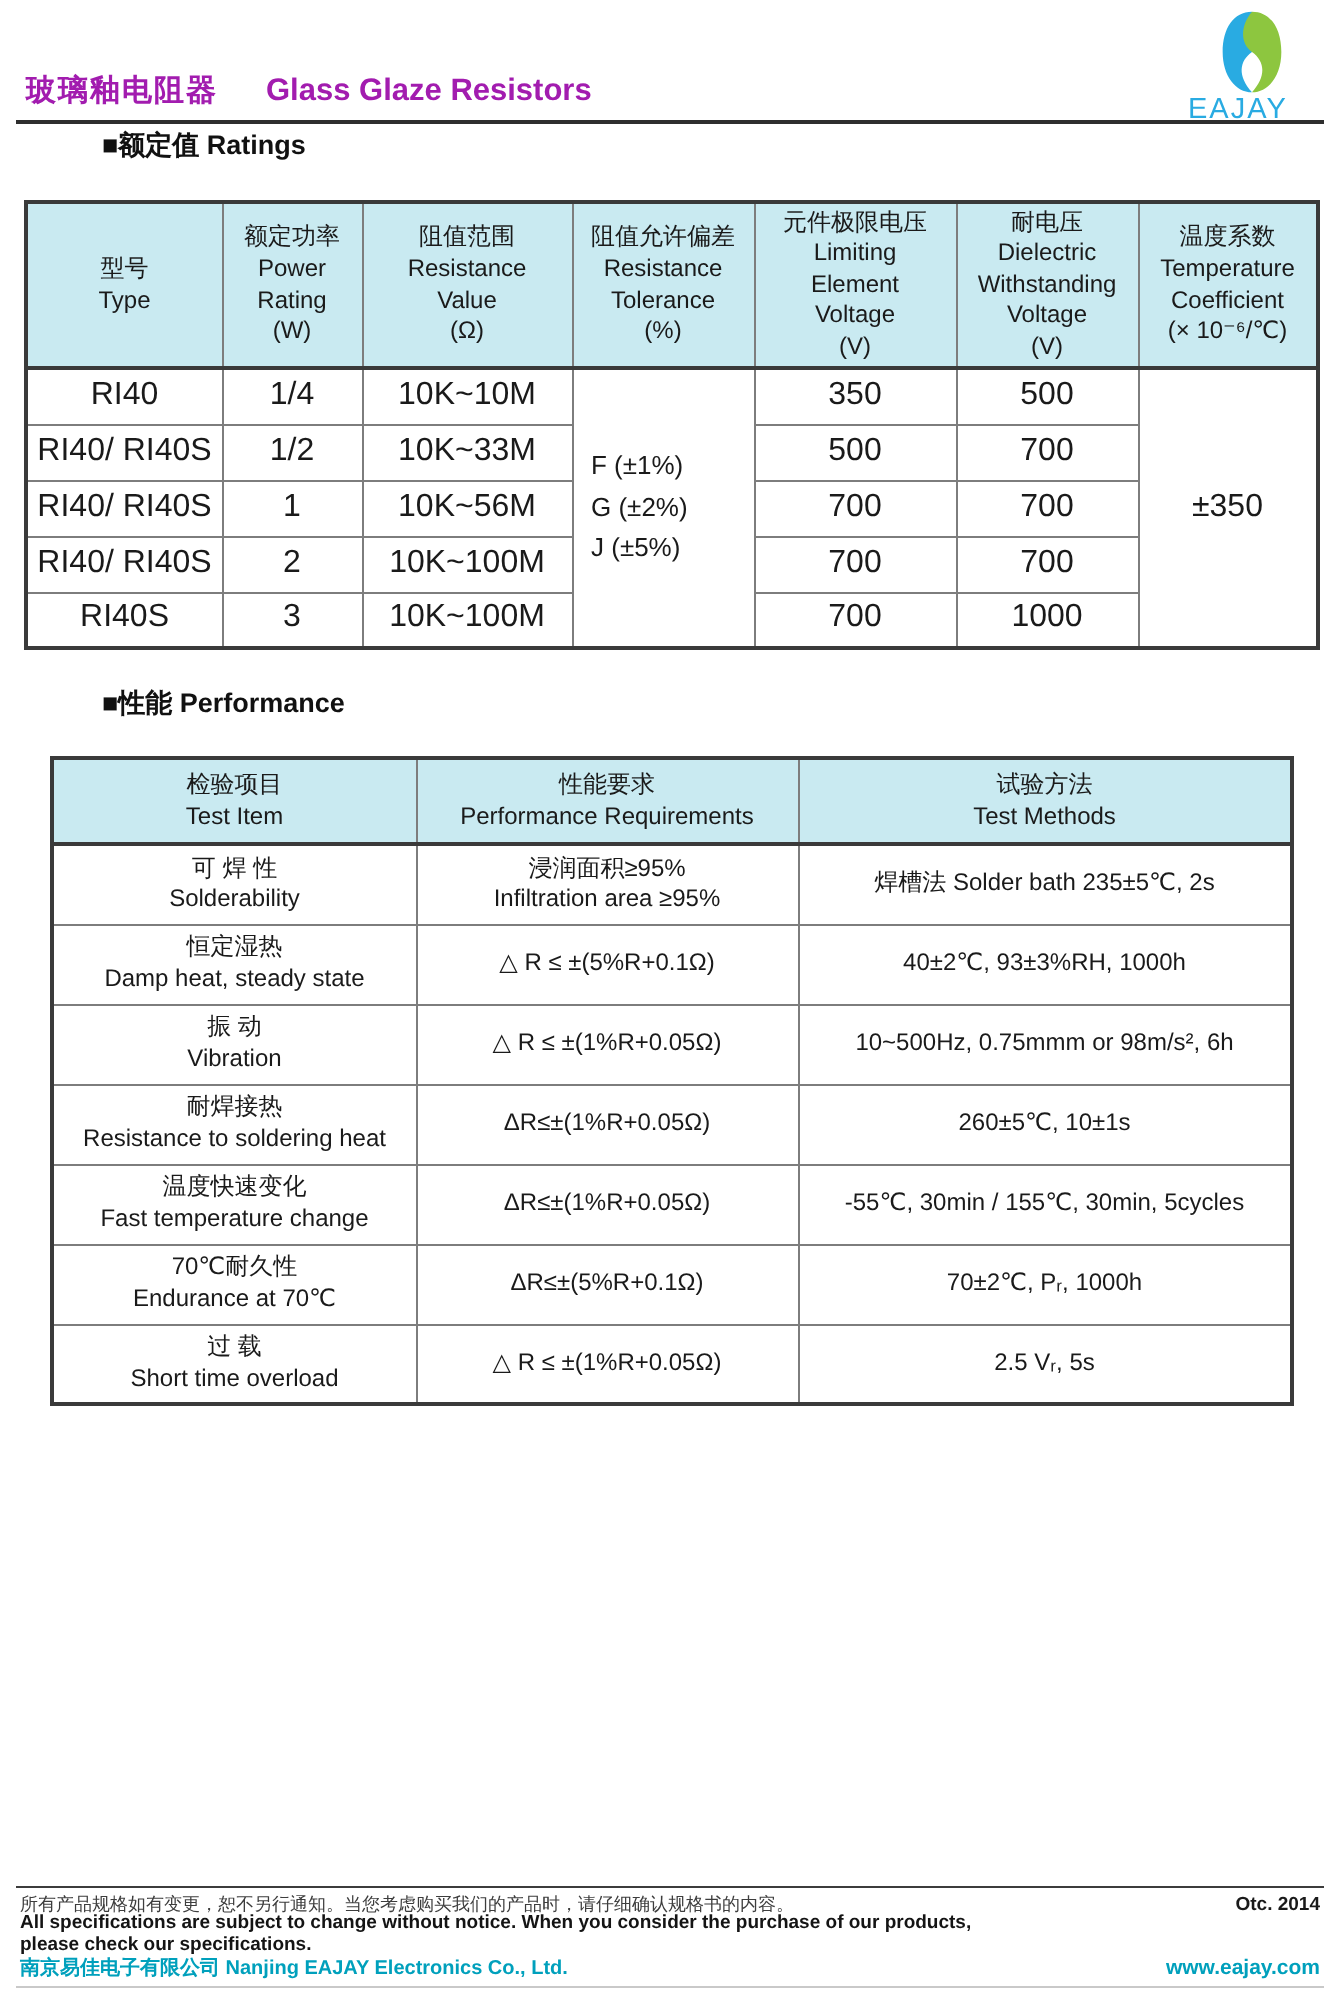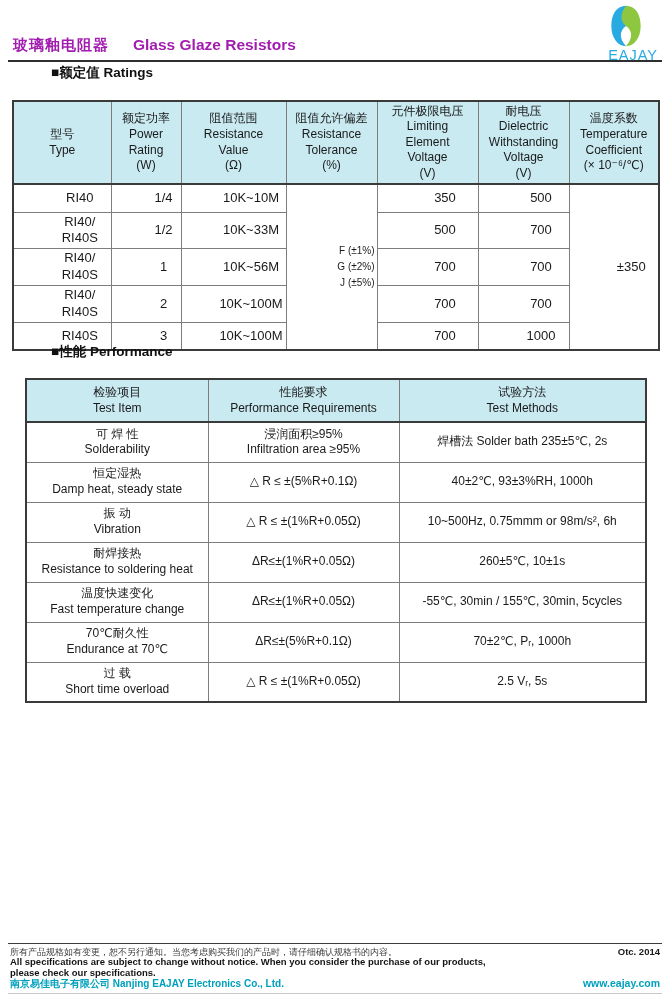--- a/index.html
+++ b/index.html
@@ -8,41 +8,41 @@
   .page {
     position:relative; width:670px; height:1000px; background:#ffffff;
     margin:0 auto; overflow:hidden; color:#1a1a1a;
   }
 
   
   .title-row { position:absolute; left:13px; top:36px; display:flex; gap:24px; align-items:baseline;
                color:#a21caf; font-weight:bold; }
   .title-zh { font-size:15px; letter-spacing:1px; }
   .title-en { font-size:15.5px; }
-  .logo { position:absolute; top:4px; right:12px; width:64px; text-align:right; }
+  .logo { position:absolute; top:4px; right:12px; width:64px; text-align:left; }
   .logo svg { display:block; margin:0 auto; }
   .logo-text { font-size:14.5px; color:#29ABE2; letter-spacing:1px; margin-top:-1px; }
   .header-rule { position:absolute; left:8px; right:8px; top:60px; border-top:2px solid #2e2e2e; }
 
   .section-heading { position:absolute; left:10px; font-size:13.5px; font-weight:bold; color:#111;margin-left:41px; }
   .ratings-heading { top:64px; }
   .performance-heading { top:343px; }
 
   
   table { border-collapse:collapse; table-layout:fixed; position:absolute; background:#fff; }
   th, td { border:1px solid #7d7d7d; text-align:center; vertical-align:middle;
            font-size:12px; line-height:1.3; padding:1px 2px; color:#1a1a1a; }
   thead th { background:#C9EAF1; font-weight:normal; border-bottom:2px solid #3a3a3a; }
   table { border:2px solid #3a3a3a; }
   .ml { white-space:pre-line; }
 
   .t1 { left:12px; top:100px; width:646px; }
   .t1 thead th { height:83px; }
-  .t1 tbody td { height:28px; font-size:13px;padding-left:37px; }
-  .t1 td.tol { text-align:right; padding-left:9px; font-size:10px; line-height:1.6; }
+  .t1 tbody td { height:28px; font-size:16px; }
+  .t1 td.tol { text-align:left; padding-left:9px; font-size:13px; line-height:1.6; }
 
   .t2 { left:25px; top:378px; width:620px; }
   .t2 thead th { height:43px; }
   .t2 tbody td { height:40px; }
 
   
   .footer-rule { position:absolute; left:8px; right:8px; top:943px; border-top:1px solid #3c3c3c; }
   .footer-line1 { position:absolute; left:10px; right:10px; top:946px; display:flex;
                   justify-content:space-between; align-items:baseline; }
   .footer-notice-zh { font-size:9px; color:#3d3d3d; }

